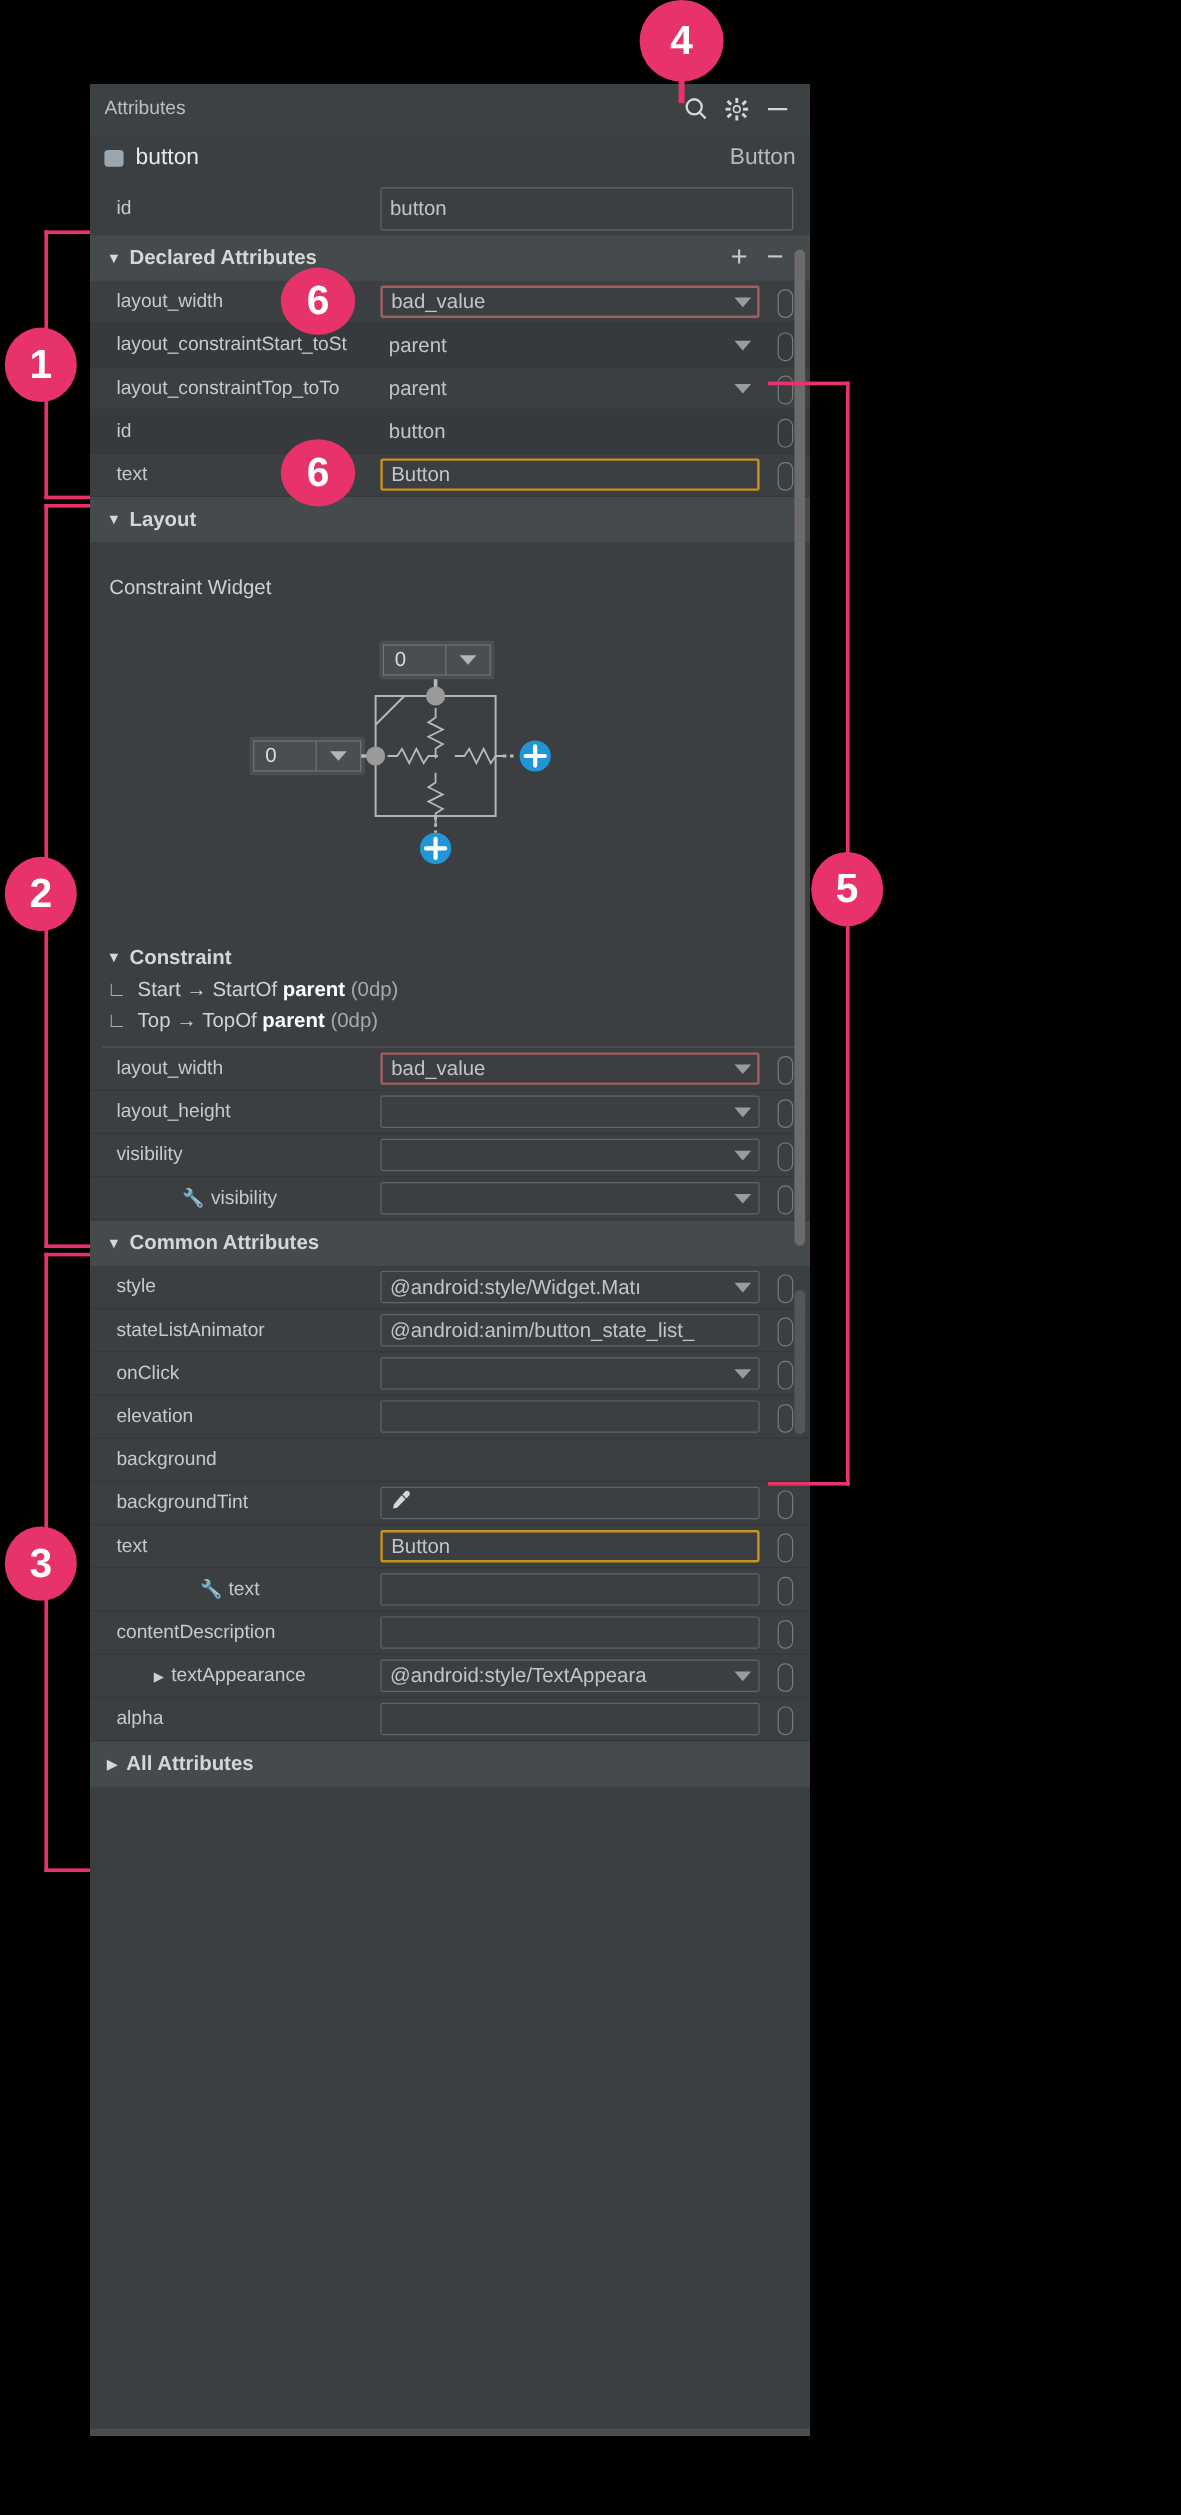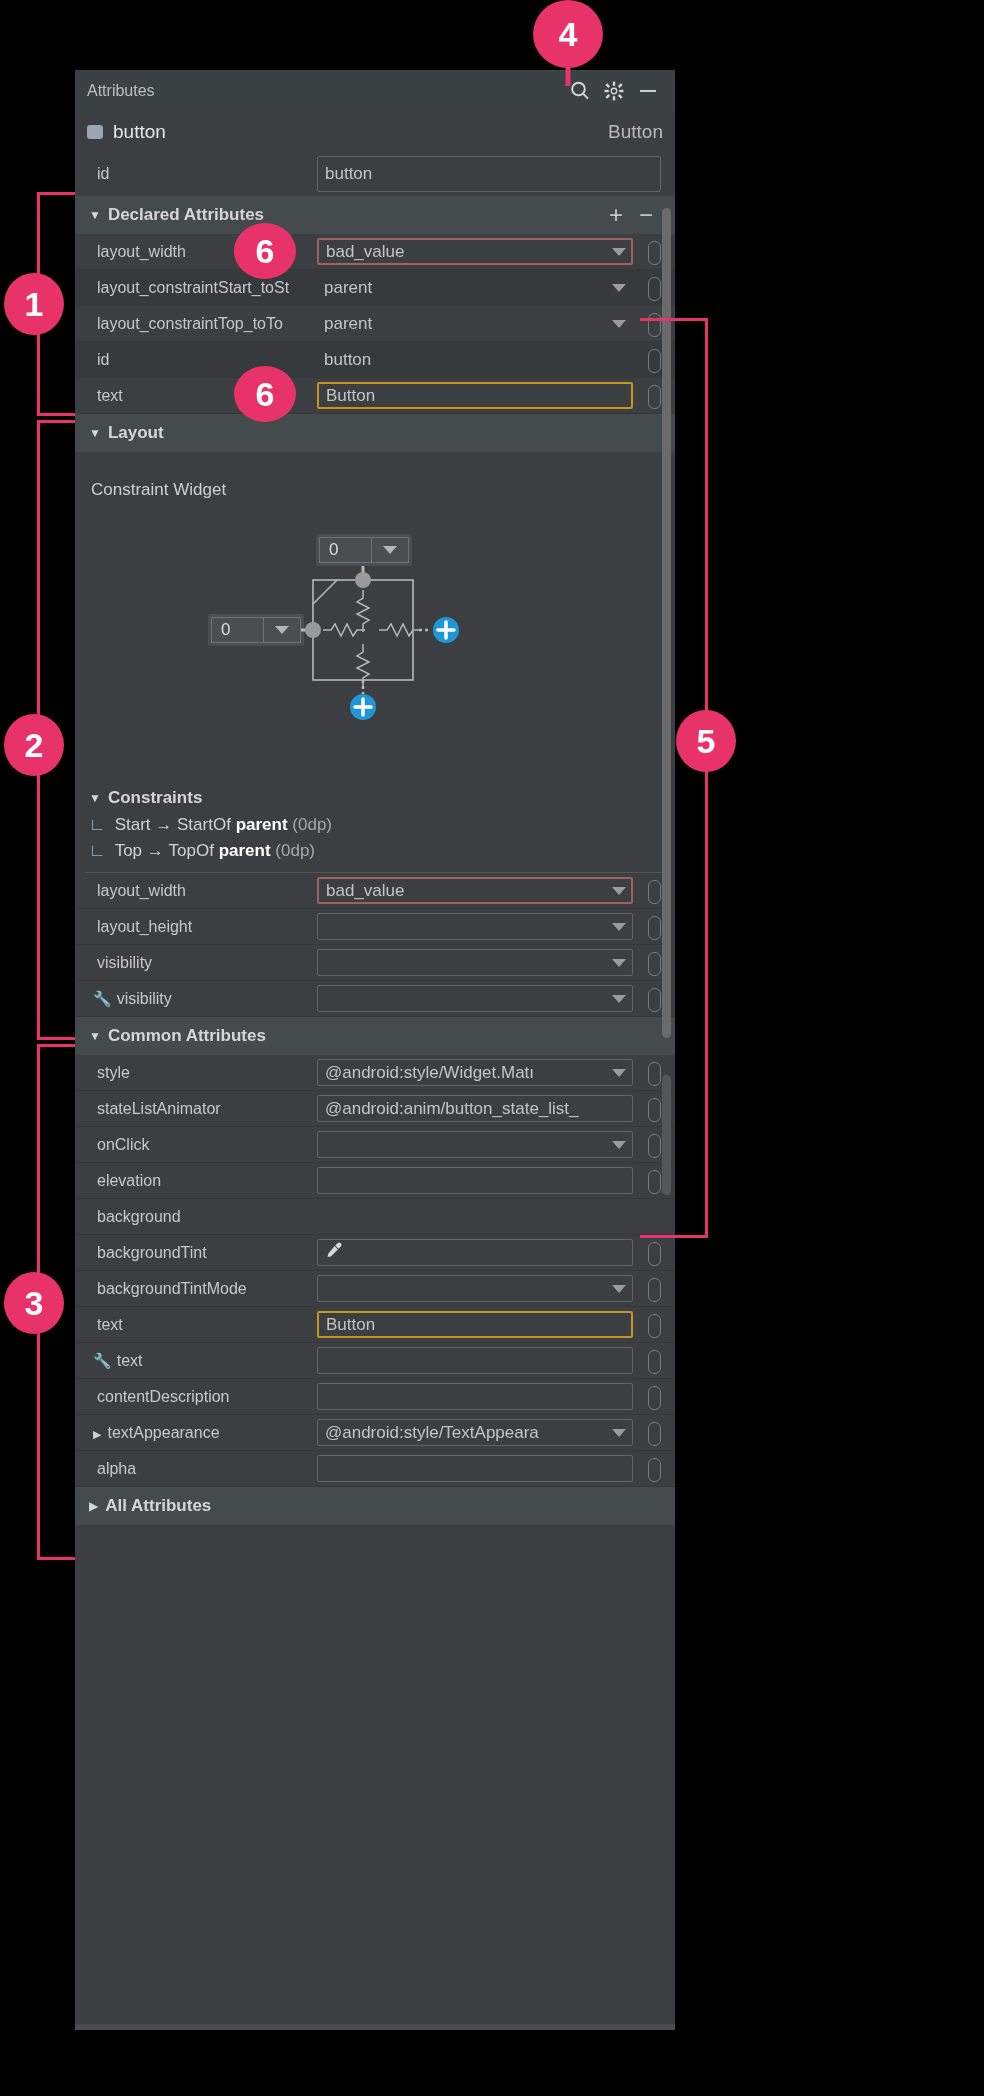--- a/index.html
+++ b/index.html
@@ -23,21 +23,21 @@
   #compRow .nm{color:#e6e6e6;font-size:19px;}
   #compRow .sp{flex:1;}
   #compRow .cls{color:#b9b9b9;font-size:19px;}
 
   
   .row{height:36px;display:flex;align-items:center;position:relative;
        border-bottom:1px solid #353739;box-sizing:border-box;gap:24px;}
   .row.alt{background:#373a3c;}
   .lbl{width:215px;flex:none;color:#c8c8c8;font-size:16px;padding-left:22px;
        box-sizing:border-box;white-space:nowrap;overflow:hidden;}
-  .lbl.ind{padding-left:18px;}
+  .lbl.ind{padding-left:18px;text-align:center;}
   .val{flex:1;position:relative;height:100%;display:flex;align-items:center;}
 
   .field{position:absolute;left:3px;right:42px;top:4px;bottom:4px;
          border:1px solid #646464;background:#3c3f41;border-radius:2px;
          display:flex;align-items:center;padding:0 7px;box-sizing:border-box;
          color:#c4c4c4;font-size:17px;}
   .field.plain{border:none;background:transparent;}
   .field.err{border:2px solid #a06060;}
   .field.warn{border:2px solid #c8931f;}
   .field.combo{right:42px;}
@@ -253,21 +253,21 @@
 
       <line x1="288" y1="228" x2="288" y2="242" stroke="#b8b8b8" stroke-width="2.5" stroke-dasharray="3,3"></line>
       <circle cx="288" cy="255" r="13" fill="#2196d6"></circle>
       <path d="M288 247 v16 M280 255 h16" stroke="#fff" stroke-width="3.5" stroke-linecap="round"></path>
     </svg>
   </div>
 
   <div class="cons">
     <div class="ch">
       <span class="tri">▼</span>
-      <span>Constraints</span>
+      <span>Constraint</span>
     </div>
     <div class="ci">
       <span class="gl">∟</span>
       <span>Start</span>&nbsp;
       <span>→</span>&nbsp;
       <span>StartOf</span>&nbsp;
       <b>parent</b>&nbsp;
       <span class="dim">(0dp)</span>
     </div>
     <div class="ci">
@@ -374,30 +374,20 @@
               <path d="M12.5 2.2 a2.3 2.3 0 0 1 3.3 3.3 l-2.2 2.2 l-3.3 -3.3 z" fill="#d7d7d7"></path>
               <path d="M9.6 5.1 l3.3 3.3 l-7 7 l-3.3 0.6 l0.6 -3.3 z" fill="#d7d7d7"></path>
             </svg>
         </span>
         <span></span>
       </div>
       <div class="pill"></div>
     </div>
   </div>
   <div class="row">
-    <div class="lbl">backgroundTintMode</div>
-    <div class="val">
-      <div class="field combo"></div>
-      <div class="caret">
-          <i></i>
-        </div>
-      <div class="pill"></div>
-    </div>
-  </div>
-  <div class="row">
     <div class="lbl">text</div>
     <div class="val">
       <div class="field warn">Button</div>
       <div class="pill"></div>
     </div>
   </div>
   <div class="row">
     <div class="lbl ind"><span class="wrench">🔧</span><span>text</span></div>
     <div class="val">
       <div class="field"></div>

